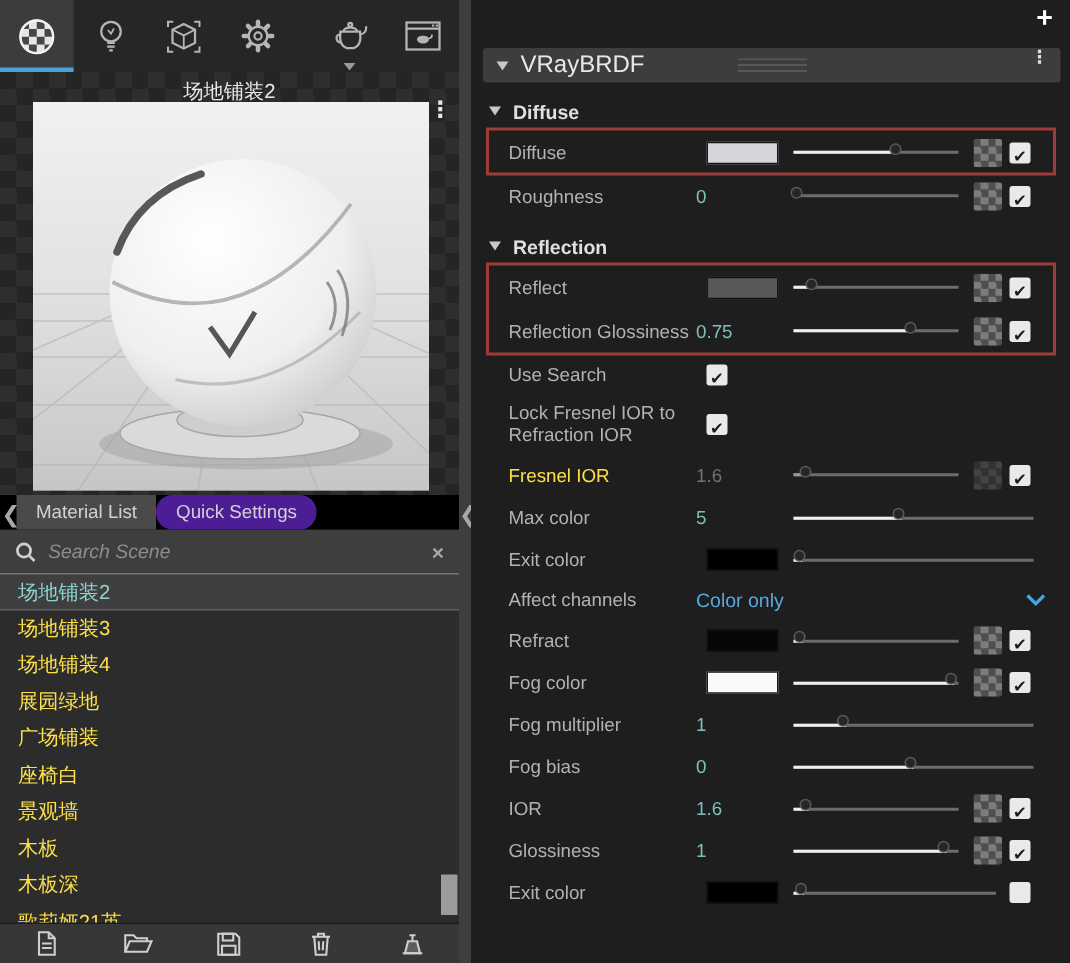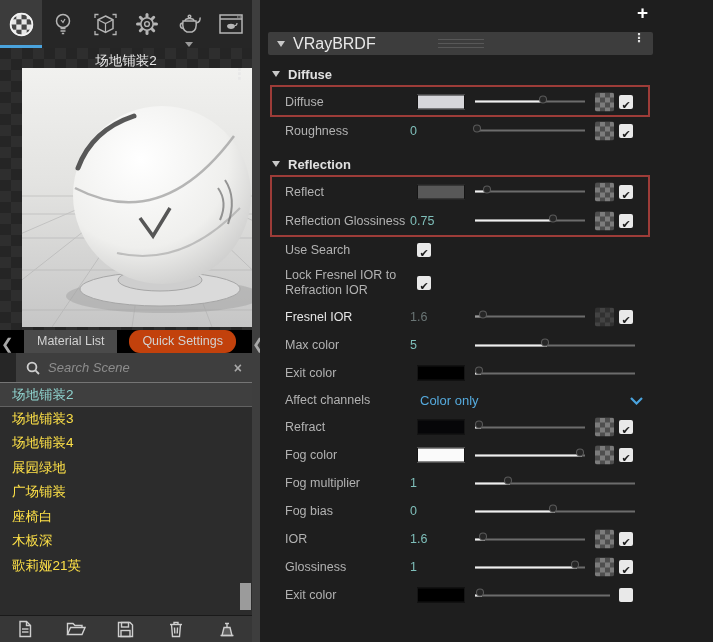--- a/index.html
+++ b/index.html
@@ -1,42 +1,42 @@
 <!DOCTYPE html>
 <html><head>
 <meta charset="utf-8">
 <style>
   * { margin:0; padding:0; box-sizing:border-box; }
   html,body { width:713px; height:642px; background:#1e1e1e; overflow:hidden;
     font-family:"Liberation Sans","DejaVu Sans",sans-serif; }
   .app { position:relative; width:713px; height:642px; display:flex; }
 
   
-  .left { width:252px; display:flex; flex-direction:column; background:#262626; }
+  .left { width:306px; display:flex; flex-direction:column; background:#262626; }
   .toolbar { height:48px; background:#262626; display:flex; align-items:stretch; }
   .tool { width:49px; display:flex; align-items:center; justify-content:center; position:relative; cursor:pointer; }
   .tool.active { background:#3c3c3c; box-shadow: inset 0 -3px 0 #4aa3dd; }
   .tool .caret-under { position:absolute; bottom:1px; left:50%; transform:translateX(-50%);
     width:0; height:0; border-left:4px solid transparent; border-right:4px solid transparent; border-top:5px solid #9a9a9a; }
   .toolbar .spacer { flex:1; }
 
   .preview-wrap { height:282px; position:relative;
     background: conic-gradient(#2e2e2e 0 25%, #252525 0 50%, #2e2e2e 0 75%, #252525 0) 0 0 / 22px 22px; }
   .preview-title { position:absolute; top:4px; left:0; width:100%; text-align:center;
     color:#e8e8e8; font-size:13.5px; }
   .preview-img { position:absolute; left:22px; top:20px; width:264px; height:259px; background:#d9d9d9; }
   .preview-kebab { position:absolute; right:5px; top:22px; color:#e8e8e8; font-size:15px; font-weight:bold;
     line-height:7px; letter-spacing:0; cursor:pointer; }
 
-  .tabs-row { height:23px; background:#000; display:flex; align-items:flex-start; position:relative; padding-left:24px;gap:12px; }
+  .tabs-row { height:23px; background:#000; display:flex; align-items:flex-start; position:relative; padding-left:11px; }
   .tab { padding:0 13px; line-height:23px; font-size:12.5px; color:#d2d2d2; cursor:pointer; }
   .tab.active { background:#4a4a4a; }
-  .tab.inactive { background:#c2410c;border-radius:11px; }
-
-  .search-row { height:29px; background:#3e3e3e; display:flex; align-items:center; padding:0 10px; gap:8px;margin-left:16px; }
+  .tab.inactive { background:#4c1d95;border-radius:11px; }
+
+  .search-row { height:29px; background:#3e3e3e; display:flex; align-items:center; padding:0 10px; gap:8px; }
   .search-ph { flex:1; font-style:italic; color:#8d8d8d; font-size:13px; }
   .search-clear { color:#a8a8a8; font-size:14px; font-weight:bold; cursor:pointer; }
 
   .mat-list { flex:1; background:#2c2c2c; position:relative; overflow:hidden; }
   .mat-item { height:24.5px; line-height:24.5px; padding-left:12px; font-size:13.5px; color:#fde047; cursor:pointer; }
   .mat-item.selected { background:#3f3f3f; color:#8fd3ce;
     border-top:1px solid rgba(255,255,255,.28); border-bottom:1px solid rgba(255,255,255,.18); }
   .list-scrollbar { position:absolute; right:1px; bottom:5px; width:11px; height:27px; background:#9b9b9b; }
 
   .bottom-bar { height:27px; background:#373737; border-top:1px solid #1a1a1a;
@@ -83,23 +83,23 @@
   .slider .fill { position:absolute; left:0; top:4.5px; height:2px; background:#efefef; width:var(--pct,0%); }
   .slider .knob { position:absolute; top:0; left:calc(var(--pct,0%) - 5px); width:5px; height:5px;
     background:#fff; border:3px solid #262626; border-radius:50%; box-shadow:0 0 0 1px #5a5a5a; }
   .mapslot { position:absolute; left:335px; top:50%; transform:translateY(-50%); width:19px; height:19px;
     border-radius:2px; cursor:pointer;
     background: conic-gradient(#7c7c7c 0 25%, #4e4e4e 0 50%, #7c7c7c 0 75%, #4e4e4e 0) 0 0 / 10px 10px; }
   .cb { position:absolute; left:359px; top:50%; transform:translateY(-50%); width:14px; height:14px;
     background:#e9e9e9; border-radius:2px; cursor:pointer; text-align:center; }
   .cb.mid { left:157px; }
   .cb.checked::after { content:"\2714"; color:#1d1d1d; font-size:11px; line-height:14px; }
-  .ddval { position:absolute; left:160px; top:50%; transform:translateY(-50%); color:#55aadd; font-size:13px; cursor:pointer; }
+  .ddval { position:absolute; left:150px; top:50%; transform:translateY(-50%); color:#55aadd; font-size:13px; cursor:pointer; }
   .ddchev { position:absolute; right:16px; top:50%; transform:translateY(-50%); cursor:pointer; }
-  .prow.disabled .plbl { color:#e5e5e5; }
+  .prow.disabled .plbl { color:#fde047; }
   .prow.disabled .pval { color:#6a7575; }
   .prow.disabled .fill { background:#9a9a9a; }
   .prow.disabled .mapslot { opacity:.4; }
   .hl-overlay { position:absolute; left:10px; width:380px; border:2px solid #9d3c38; pointer-events:none; z-index:5; }
   #hl1 { top:85px; height:32px; }
   #hl2 { top:175px; height:62px; }
 
   svg.ic { display:block; }
 </style>
 </head>
@@ -244,20 +244,22 @@
       <span class="search-clear">×</span>
     </div>
 
     <div class="mat-list">
       <div class="mat-item selected">场地铺装2</div>
       <div class="mat-item">场地铺装3</div>
       <div class="mat-item">场地铺装4</div>
       <div class="mat-item">展园绿地</div>
       <div class="mat-item">广场铺装</div>
       <div class="mat-item">座椅白</div>
+      <div class="mat-item">景观墙</div>
+      <div class="mat-item">木板</div>
       <div class="mat-item">木板深</div>
       <div class="mat-item">歌莉娅21英</div>
       <div class="list-scrollbar"></div>
     </div>
 
     <div class="bottom-bar">
       <div class="bbtn">
         <svg class="ic" width="16" height="18" viewBox="0 0 16 18" fill="none" stroke="#cfcfcf" stroke-width="1.4">
           <path d="M3 1.5 H9.5 L13.5 5.5 V16.5 H3 Z"></path>
             <path d="M9.5 1.5 V5.5 H13.5"></path>

